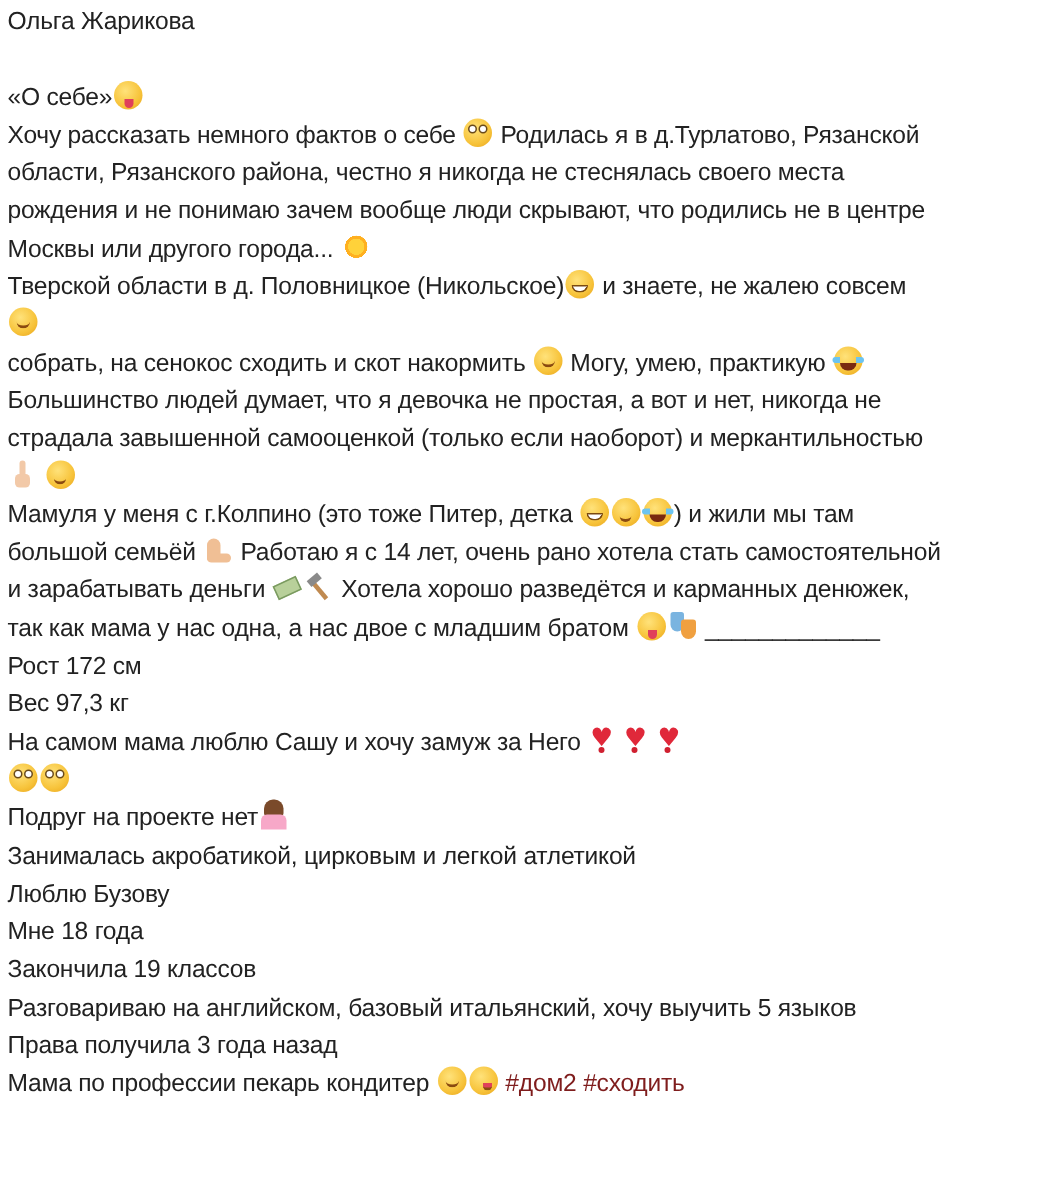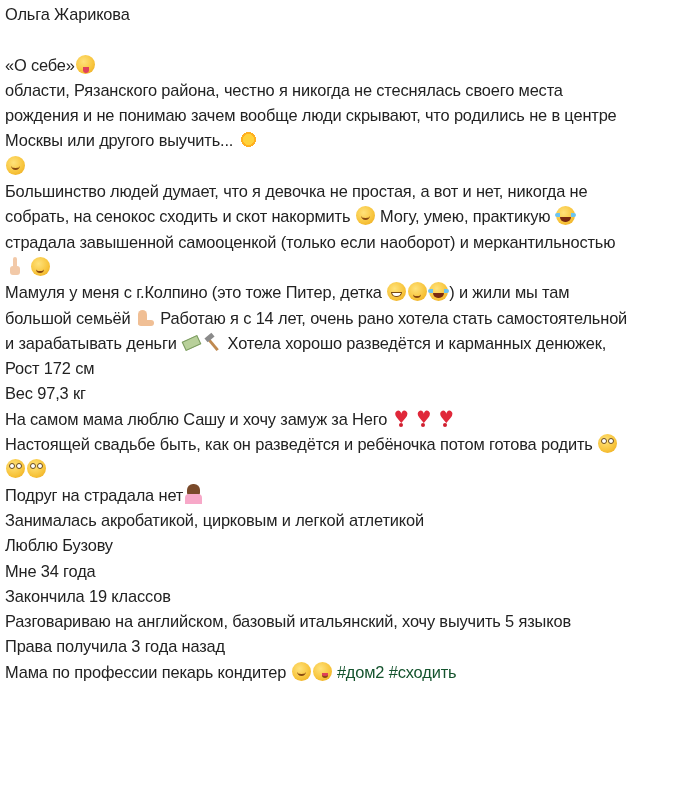--- a/index.html
+++ b/index.html
@@ -108,47 +108,49 @@
     background: #7a4a2a; border-radius: 6px 6px 2px 2px;
   }
   .emoji.woman::after {
     content: ""; position: absolute; left: 1px; top: 9px; width: 17px; height: 10px;
     background: #f7a8c8; border-radius: 4px 4px 0 0;
   }
   .emoji.yum::after {
     content: ""; position: absolute; left: 9px; top: 11px; width: 6px; height: 5px;
     background: #e0405a; border-radius: 0 0 4px 4px;
   }
-  .hashtag { color: #14532d; text-decoration: none; }
+  .hashtag { color: #7f1d1d; text-decoration: none; }
 </style>
 </head>
 <body>
 
 <div class="post">
   <div class="line">Ольга Жарикова</div>
   <div class="blank"></div>
   <div class="line"><span>«О себе»</span><span class="emoji tongue"></span></div>
 
+  <div class="line"><span>Хочу рассказать немного фактов о себе </span><span class="emoji eyes"></span><span> Родилась я в д.Турлатово, Рязанской</span></div>
   <div class="line">области, Рязанского района, честно я никогда не стеснялась своего места</div>
   <div class="line">рождения и не понимаю зачем вообще люди скрывают, что родились не в центре</div>
-  <div class="line"><span>Москвы или другого выучить... </span><span class="emoji sun"></span></div>
+  <div class="line"><span>Москвы или другого города... </span><span class="emoji sun"></span></div>
+  <div class="line"><span>Тверской области в д. Половницкое (Никольское)</span><span class="emoji grin"></span><span> и знаете, не жалею совсем</span></div>
   <div class="line"><span class="emoji smile"></span></div>
+  <div class="line"><span>собрать, на сенокос сходить и скот накормить </span><span class="emoji smile"></span><span> Могу, умею, практикую </span><span class="emoji laugh"></span></div>
   <div class="line">Большинство людей думает, что я девочка не простая, а вот и нет, никогда не</div>
-  <div class="line"><span>собрать, на сенокос сходить и скот накормить </span><span class="emoji smile"></span><span> Могу, умею, практикую </span><span class="emoji laugh"></span></div>
   <div class="line">страдала завышенной самооценкой (только если наоборот) и меркантильностью</div>
   <div class="line"><span class="emoji finger"></span> <span class="emoji wink"></span></div>
   <div class="line"><span>Мамуля у меня с г.Колпино (это тоже Питер, детка </span><span class="emoji grin"></span><span class="emoji wink"></span><span class="emoji laugh"></span><span>) и жили мы там</span></div>
   <div class="line"><span>большой семьёй </span><span class="emoji muscle"></span><span> Работаю я с 14 лет, очень рано хотела стать самостоятельной</span></div>
   <div class="line"><span>и зарабатывать деньги </span><span class="emoji money"></span><span class="emoji hammer"></span><span> Хотела хорошо разведётся и карманных денюжек,</span></div>
+  <div class="line"><span>так как мама у нас одна, а нас двое с младшим братом </span><span class="emoji tongue"></span><span class="emoji masks"></span><span> _____________</span></div>
   <div class="line">Рост 172 см</div>
   <div class="line">Вес 97,3 кг</div>
   <div class="line"><span>На самом мама люблю Сашу и хочу замуж за Него </span><span class="emoji heart"></span> <span class="emoji heart"></span> <span class="emoji heart"></span></div>
-  <div class="line"><span>Настоящей свадьбе быть, как он разведётся и ребёночка потом готова родить </span><span class="emoji eyes"></span></div>
   <div class="line"><span class="emoji eyes"></span><span class="emoji eyes"></span></div>
-  <div class="line"><span>Подруг на страдала нет</span><span class="emoji woman"></span></div>
+  <div class="line"><span>Подруг на проекте нет</span><span class="emoji woman"></span></div>
   <div class="line">Занималась акробатикой, цирковым и легкой атлетикой</div>
   <div class="line">Люблю Бузову</div>
-  <div class="line">Мне 34 года</div>
+  <div class="line">Мне 18 года</div>
   <div class="line">Закончила 19 классов</div>
   <div class="line">Разговариваю на английском, базовый итальянский, хочу выучить 5 языков</div>
   <div class="line">Права получила 3 года назад</div>
   <div class="line"><span>Мама по профессии пекарь кондитер </span><span class="emoji smile"></span><span class="emoji yum smile"></span> <a class="hashtag" href="#">#дом2</a> <a class="hashtag" href="#">#сходить</a></div>
 </div>
 
 </body></html>

